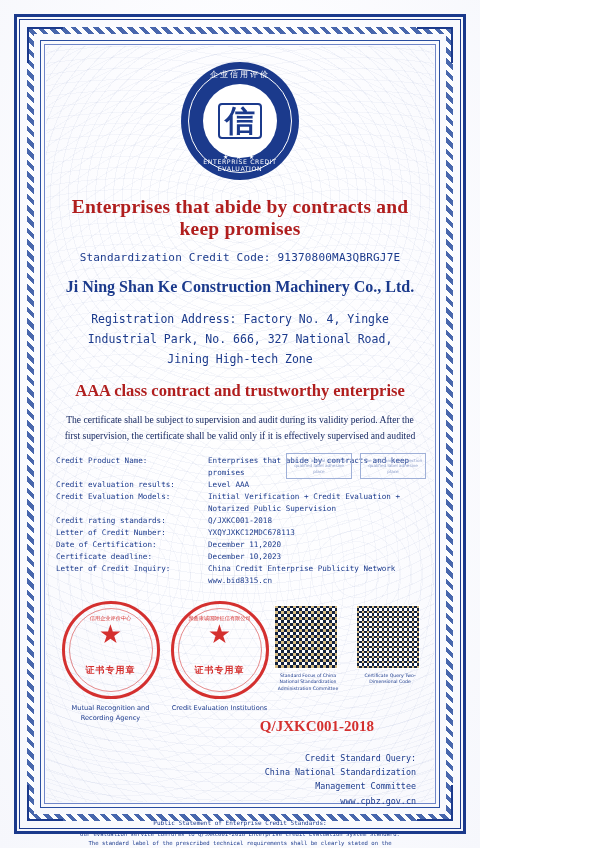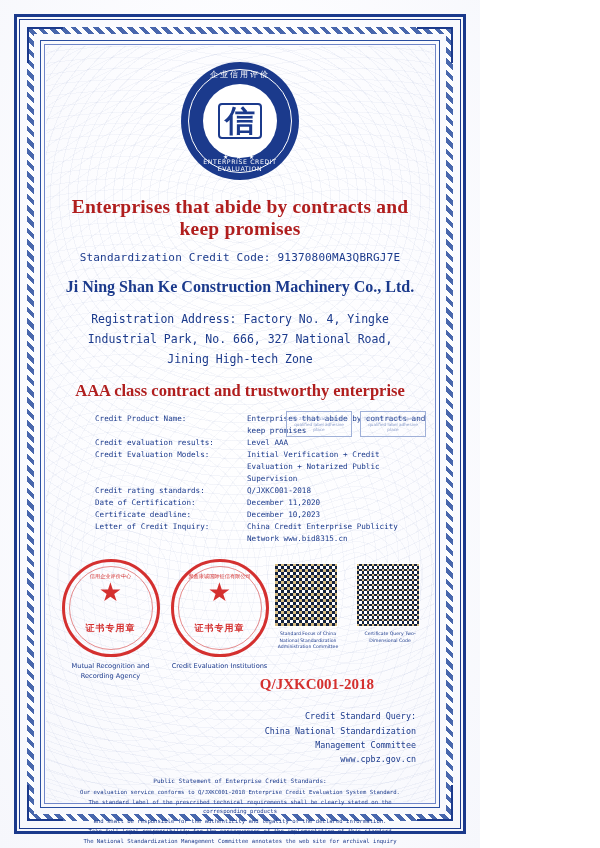--- a/index.html
+++ b/index.html
@@ -149,21 +149,20 @@
   
   .details{
     margin-top:12px;
     text-align:left;
     font-size:7.6px;
     color:#1b3a8c;
     font-family:"DejaVu Sans Mono", monospace;
     line-height:1.58;
     position:relative;
     padding-left:4px;
-    margin-left:39px;
   }
   .details .row{display:flex;}
   .details .k{width:152px;flex:0 0 152px;}
   .details .v{flex:1;}
   .stamps-mini{
     position:absolute;right:2px;top:-2px;
     display:flex;gap:8px;
   }
   .stamp-mini{
     width:66px;height:26px;
@@ -290,20 +289,21 @@
 
     <div class="org-code">Standardization Credit Code: 91370800MA3QBRGJ7E</div>
 
     <div class="company">Ji Ning Shan Ke Construction Machinery Co., Ltd.</div>
 
     <div class="address">Registration Address: Factory No. 4, Yingke Industrial Park, No. 666, 327 National Road, Jining High-tech Zone</div>
 
 
     <div class="grade">AAA class contract and trustworthy enterprise</div>
 
+    <div class="supervision">The certificate shall be subject to supervision and audit during its validity period. After the first supervision, the certificate shall be valid only if it is effectively supervised and audited</div>
 
     <div class="details">
       <div class="stamps-mini">
         <div class="stamp-mini">The 2021 annual inspection
 qualified label adhesive place</div>
         <div class="stamp-mini">The 2022 annual inspection
 qualified label adhesive place</div>
       </div>
       <div class="row">
         <div class="k">Credit Product Name:</div>
@@ -313,20 +313,24 @@
         <div class="k">Credit evaluation results:</div>
         <div class="v">Level AAA</div>
       </div>
       <div class="row">
         <div class="k">Credit Evaluation Models:</div>
         <div class="v">Initial Verification + Credit Evaluation + Notarized Public Supervision</div>
       </div>
       <div class="row">
         <div class="k">Credit rating standards:</div>
         <div class="v">Q/JXKC001-2018</div>
+      </div>
+      <div class="row">
+        <div class="k">Letter of Credit Number:</div>
+        <div class="v">YXQYJXKC12MDC678113</div>
       </div>
       <div class="row">
         <div class="k">Date of Certification:</div>
         <div class="v">December 11,2020</div>
       </div>
       <div class="row">
         <div class="k">Certificate deadline:</div>
         <div class="v">December 10,2023</div>
       </div>
       <div class="row">

